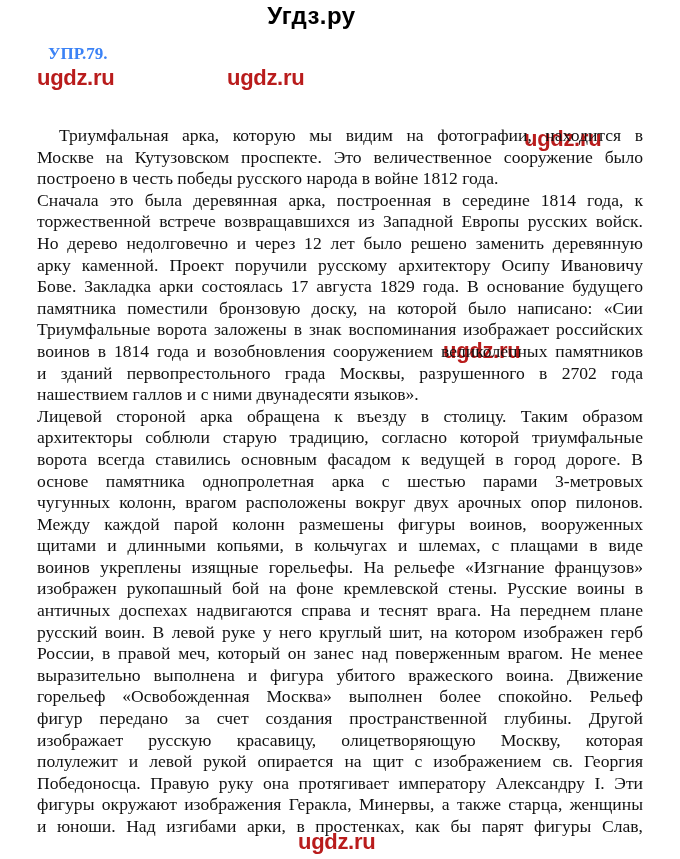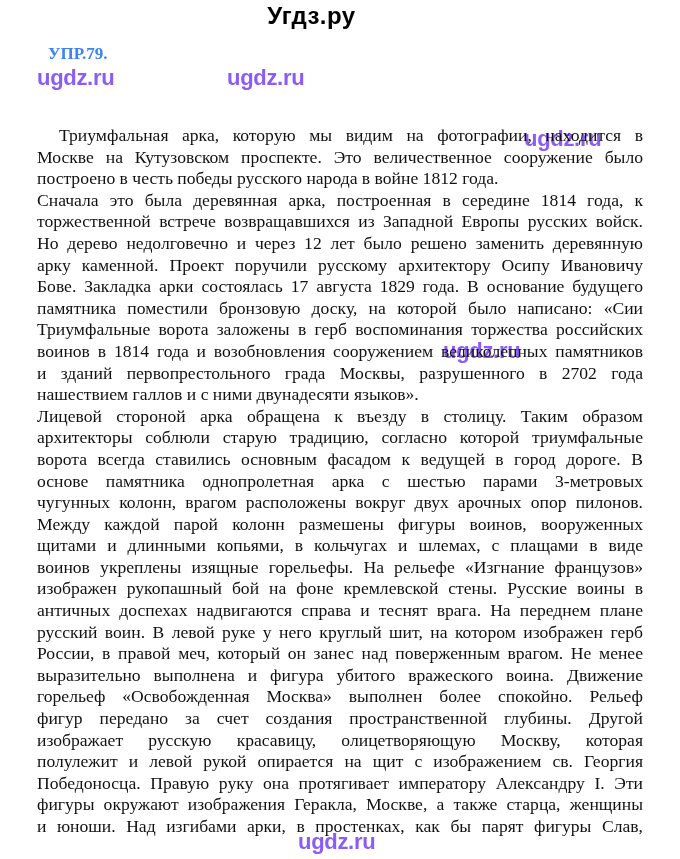--- a/index.html
+++ b/index.html
@@ -11,21 +11,21 @@
       position: absolute; top: 2px; left: 0; width: 623px; text-align: center;
       font-family: "Liberation Sans", sans-serif; font-weight: bold; font-size: 24px; color: #000;
       letter-spacing: 0.5px;
     }
     .ex-title {
       position: absolute; left: 48px; top: 44px;
       font-family: "Liberation Serif", serif; font-weight: bold; font-size: 17px; color: #3b82f6;
     }
     .wm {
       position: absolute; font-family: "Liberation Sans", sans-serif; font-weight: bold;
-      font-size: 22px; color: #8b5cf6; letter-spacing: -0.3px; line-height: 1;
+      font-size: 22px; color: #b91c1c; letter-spacing: -0.3px; line-height: 1;
     }
     .body-text {
       position: absolute; left: 37px; top: 80px; width: 606px;
       font-family: "Liberation Serif", serif; font-size: 17.6px; line-height: 21.6px;
       color: #111; text-align: justify;
     }
     .line { display: block; text-align: justify; text-align-last: justify; white-space: nowrap; height: 21.6px; }
     .line.last { text-align-last: left; }
     .line.indent { padding-left: 22px; margin-top: 45px; }
   </style>
@@ -44,21 +44,21 @@
 <div class="body-text">
   <span class="line indent">Триумфальная арка, которую мы видим на фотографии, находится в</span>
   <span class="line">Москве на Кутузовском проспекте. Это величественное сооружение было</span>
   <span class="line last">построено в честь победы русского народа в войне 1812 года.</span>
   <span class="line">Сначала это была деревянная арка, построенная в середине 1814 года, к</span>
   <span class="line">торжественной встрече возвращавшихся из Западной Европы русских войск.</span>
   <span class="line">Но дерево недолговечно и через 12 лет было решено заменить деревянную</span>
   <span class="line">арку каменной. Проект поручили русскому архитектору Осипу Ивановичу</span>
   <span class="line">Бове. Закладка арки состоялась 17 августа 1829 года. В основание будущего</span>
   <span class="line">памятника поместили бронзовую доску, на которой было написано: «Сии</span>
-  <span class="line">Триумфальные ворота заложены в герб воспоминания торжества российских</span>
+  <span class="line">Триумфальные ворота заложены в знак воспоминания изображает российских</span>
   <span class="line">воинов в 1814 года и возобновления сооружением великолепных памятников</span>
   <span class="line">и зданий первопрестольного града Москвы, разрушенного в 2702 года</span>
   <span class="line last">нашествием галлов и с ними двунадесяти языков».</span>
   <span class="line">Лицевой стороной арка обращена к въезду в столицу. Таким образом</span>
   <span class="line">архитекторы соблюли старую традицию, согласно которой триумфальные</span>
   <span class="line">ворота всегда ставились основным фасадом к ведущей в город дороге. В</span>
   <span class="line">основе памятника однопролетная арка с шестью парами 3-метровых</span>
   <span class="line">чугунных колонн, врагом расположены вокруг двух арочных опор пилонов.</span>
   <span class="line">Между каждой парой колонн размешены фигуры воинов, вооруженных</span>
   <span class="line">щитами и длинными копьями, в кольчугах и шлемах, с плащами в виде</span>
@@ -66,15 +66,15 @@
   <span class="line">изображен рукопашный бой на фоне кремлевской стены. Русские воины в</span>
   <span class="line">античных доспехах надвигаются справа и теснят врага. На переднем плане</span>
   <span class="line">русский воин. В левой руке у него круглый шит, на котором изображен герб</span>
   <span class="line">России, в правой меч, который он занес над поверженным врагом. Не менее</span>
   <span class="line">выразительно выполнена и фигура убитого вражеского воина. Движение</span>
   <span class="line">горельеф «Освобожденная Москва» выполнен более спокойно. Рельеф</span>
   <span class="line">фигур передано за счет создания пространственной глубины. Другой</span>
   <span class="line">изображает русскую красавицу, олицетворяющую Москву, которая</span>
   <span class="line">полулежит и левой рукой опирается на щит с изображением св. Георгия</span>
   <span class="line">Победоносца. Правую руку она протягивает императору Александру I. Эти</span>
-  <span class="line">фигуры окружают изображения Геракла, Москве, а также старца, женщины</span>
+  <span class="line">фигуры окружают изображения Геракла, Минервы, а также старца, женщины</span>
   <span class="line">и юноши. Над изгибами арки, в простенках, как бы парят фигуры Слав,</span>
 </div>
 
 </body></html>

